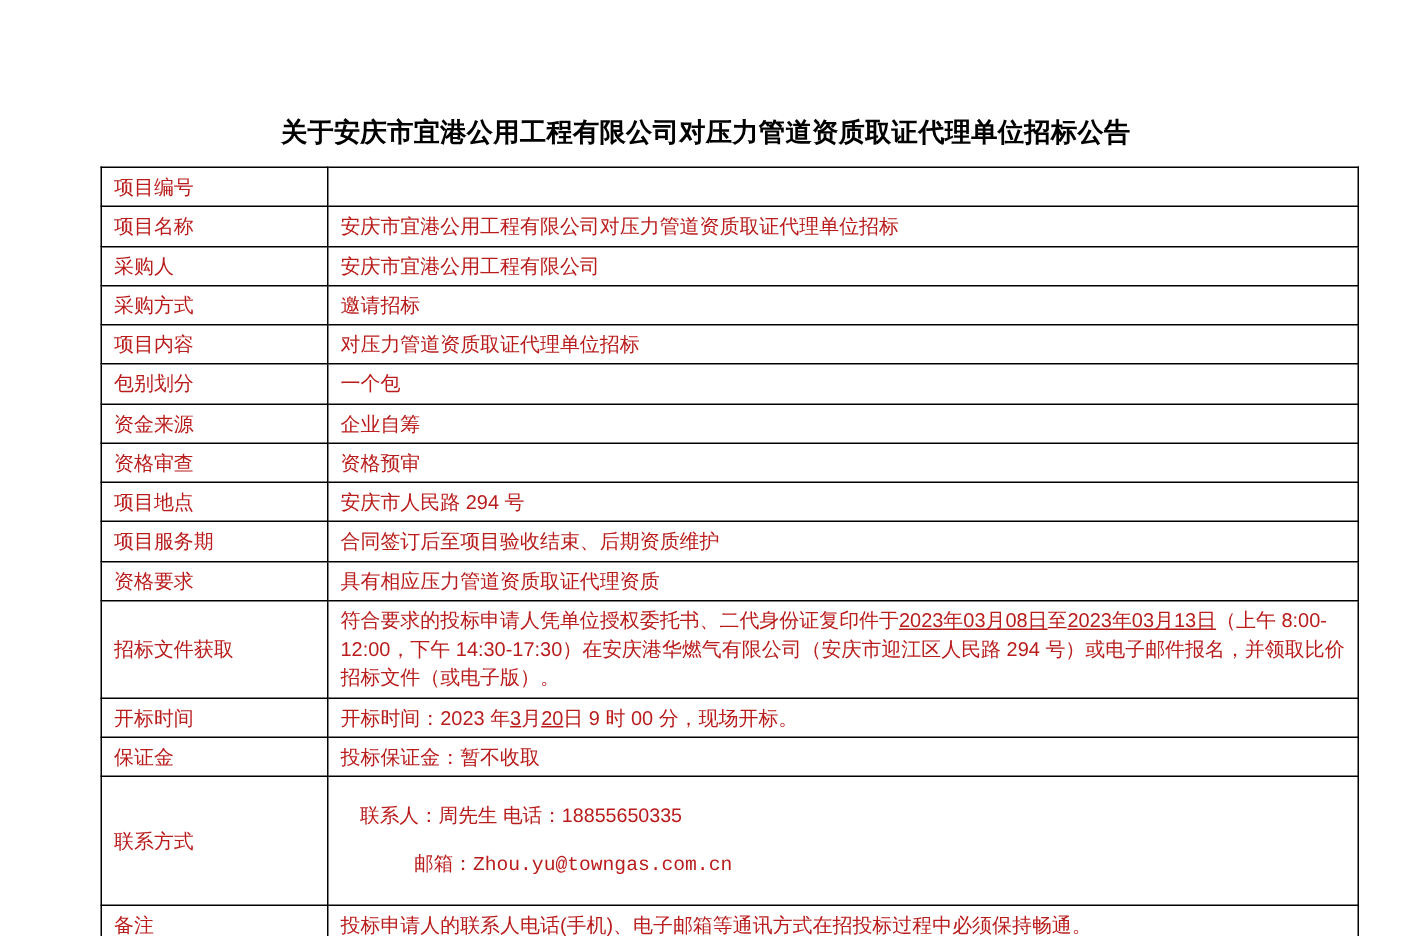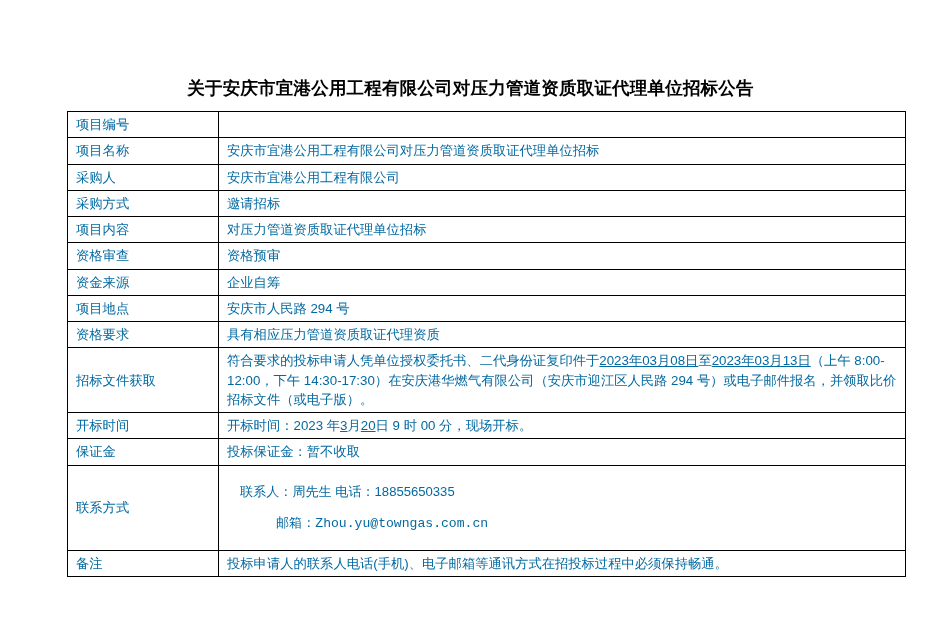--- a/index.html
+++ b/index.html
@@ -38,21 +38,21 @@
     width: 808px;
     border-collapse: collapse;
     table-layout: fixed;
   }
   table.bid-table td {
     border: 1px solid #000000;
     font-size: 13.3px;
     line-height: 1.45;
     padding: 3px 6px 3px 8px;
     vertical-align: middle;
-    color: #0369a1;
+    color: #b91c1c;
   }
   td.label {
     width: 136px;
     white-space: nowrap;
   }
   td.value {
     width: 672px;
   }
   .row-h { height: 22px; }
   .row-tall { height: 56px; }
@@ -102,30 +102,38 @@
       </tr>
       <tr class="row-h">
         <td class="label">采购方式</td>
         <td class="value">邀请招标</td>
       </tr>
       <tr class="row-h">
         <td class="label">项目内容</td>
         <td class="value">对压力管道资质取证代理单位招标</td>
       </tr>
       <tr class="row-h">
-        <td class="label">资格审查</td>
-        <td class="value">资格预审</td>
+        <td class="label">包别划分</td>
+        <td class="value">一个包</td>
       </tr>
       <tr class="row-h">
         <td class="label">资金来源</td>
         <td class="value">企业自筹</td>
       </tr>
       <tr class="row-h">
+        <td class="label">资格审查</td>
+        <td class="value">资格预审</td>
+      </tr>
+      <tr class="row-h">
         <td class="label">项目地点</td>
         <td class="value">安庆市人民路 294 号</td>
+      </tr>
+      <tr class="row-h">
+        <td class="label">项目服务期</td>
+        <td class="value">合同签订后至项目验收结束、后期资质维护</td>
       </tr>
       <tr class="row-h">
         <td class="label">资格要求</td>
         <td class="value">具有相应压力管道资质取证代理资质</td>
       </tr>
       <tr class="row-tall">
         <td class="label label-middle">招标文件获取</td>
         <td class="value para"><span>符合要求的投标申请人凭单位授权委托书、二代身份证复印件于</span><span class="u">2023年03月08日</span><span>至</span><span class="u">2023年03月13日</span><span>（上午 8:00-12:00，下午 14:30-17:30）在安庆港华燃气有限公司（安庆市迎江区人民路 294 号）或电子邮件报名，并领取比价招标文件（或电子版）。</span></td>
       </tr>
       <tr class="row-h">

